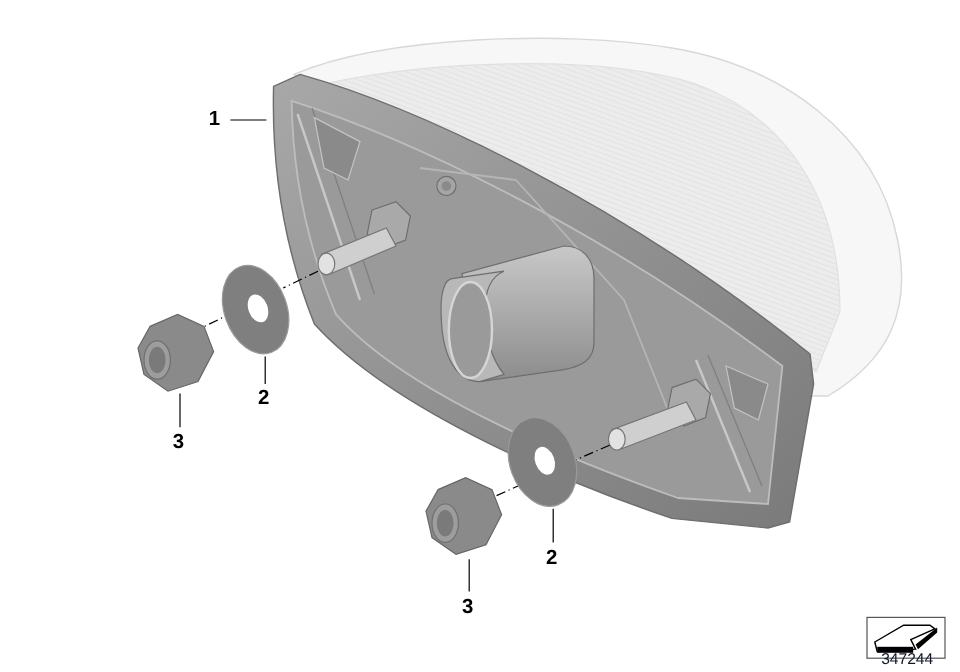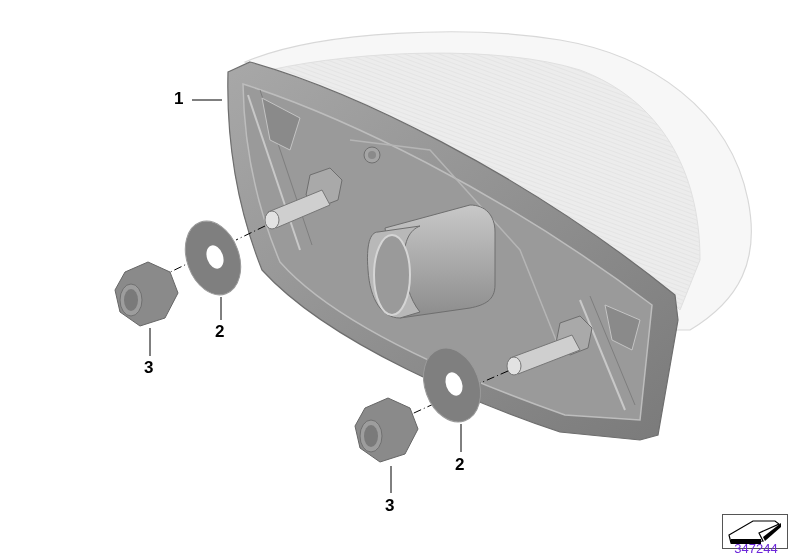--- a/index.html
+++ b/index.html
@@ -1,20 +1,20 @@
 <!DOCTYPE html>
 <html><head>
 <meta charset="utf-8">
 <style>
   html, body { margin: 0; padding: 0; background: #ffffff; }
   body { width: 800px; height: 560px; position: relative; overflow: hidden; font-family: "Liberation Sans", sans-serif; }
   .diagram { position: absolute; left: 0; top: 0; width: 800px; height: 560px; }
   .callout { position: absolute; font-weight: bold; font-size: 17px; color: #000; font-family: "Liberation Sans", sans-serif; }
   .ref-box { position: absolute; left: 722px; top: 514px; width: 64px; height: 33px; border: 1px solid #555; background: #fff; }
-  .ref-number { position: absolute; left: 724px; top: 541px; width: 64px; text-align: center; font-size: 13px; color: #6d28d9; }
+  .ref-number { position: absolute; left: 724px; top: 541px; width: 64px; text-align: center; font-size: 13px; color: #0f172a; }
 </style>
 </head>
 <body>
 
 <svg class="diagram" viewBox="0 0 800 560" xmlns="http://www.w3.org/2000/svg">
   <defs>
     <linearGradient id="lensGrad" x1="0" y1="0" x2="1" y2="1">
       <stop offset="0" stop-color="#fafafa"></stop>
       <stop offset="1" stop-color="#e6e6e6"></stop>
     </linearGradient>

